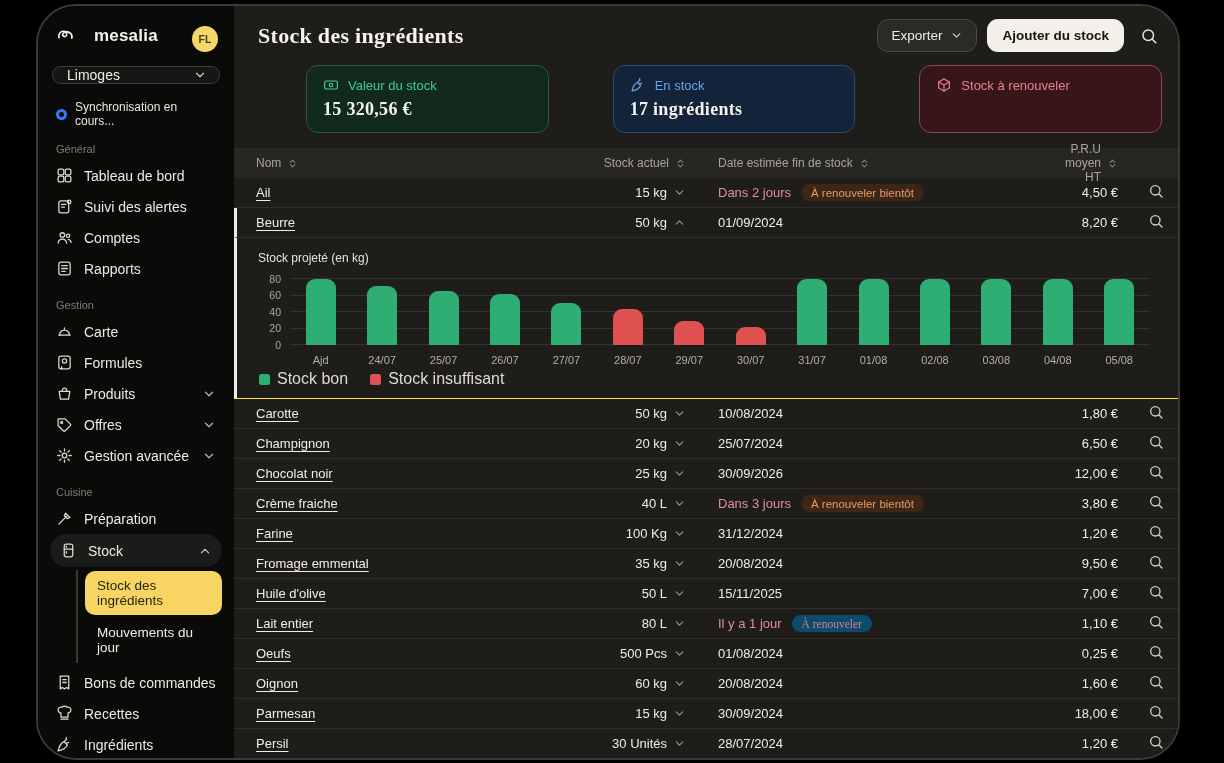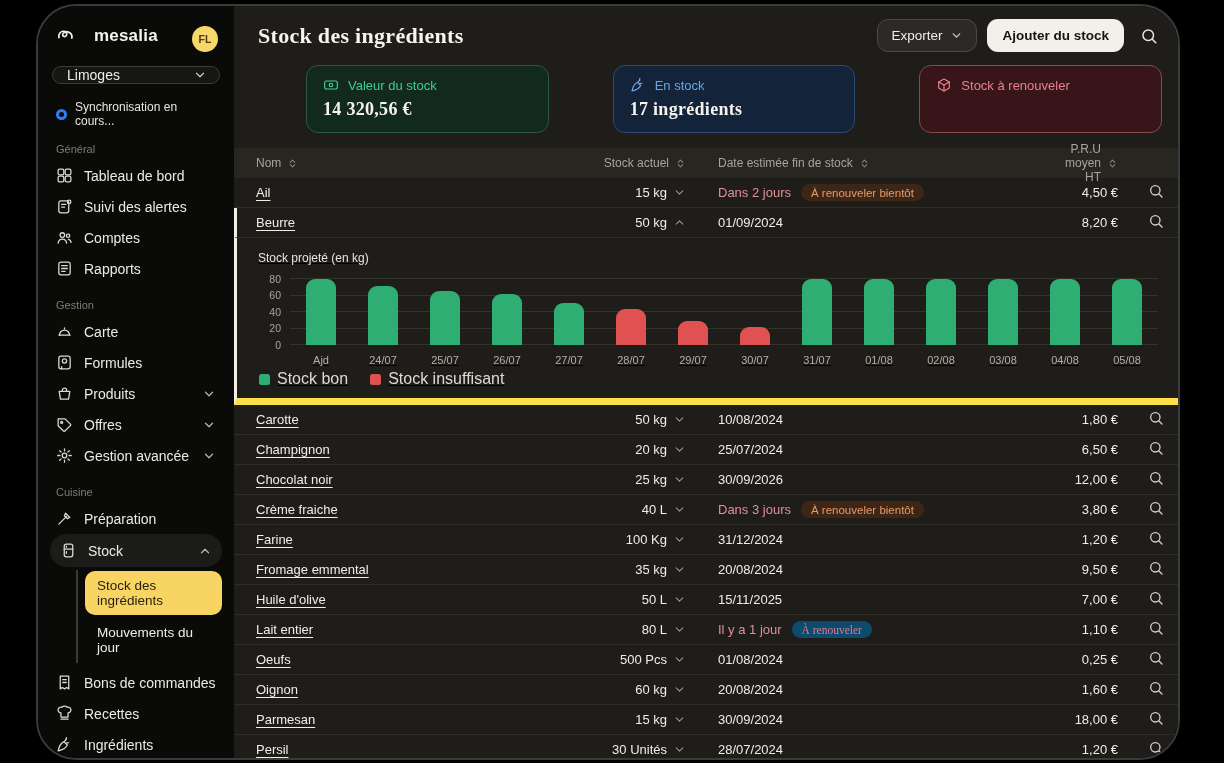--- a/index.html
+++ b/index.html
@@ -74,21 +74,21 @@
   .trow .chev { display:flex; color:#9a968e; }
   .date-text { color:#f0ede5; }
   .date-text.alert { color:#e18f9a; }
   .badge { padding:2.5px 10px; border-radius:999px; font-size:11.5px; white-space:nowrap; }
   .badge.warning { background:#3e2617; color:#e79a68; }
   .badge.danger  { background:#0c4a6e; color:#df7d8d;font-family:Liberation Serif, serif; }
   .c-action svg { color:#d4d1c9; }
   .trow.expanded, .chart-panel { border-left:3px solid #f2efe7; padding-left:19px; }
 
   
-  .chart-panel { padding-top:13px; padding-right:20px; padding-bottom:8px; border-bottom:7px solid #fde047;text-decoration:underline; }
+  .chart-panel { padding-top:13px; padding-right:28px; padding-bottom:8px; border-bottom:1px solid #fde047; }
   .chart-title { font-size:12px; color:#e6e3db; margin:0 0 14px 2px; }
   .plot { position:relative; margin-left:34px; height:66px; }
   .gridline { position:absolute; left:0; right:0; height:1px; background:#343329; }
   .ylabel { position:absolute; right:calc(100% + 9px); font-size:10.5px; color:#aaa69d; line-height:1; }
   .bars { position:absolute; left:0; right:0; top:0; bottom:0; display:flex; align-items:flex-end; }
   .slot { flex:1; display:flex; justify-content:center; align-items:flex-end; height:100%; }
   .bar { width:30px; border-radius:9px 9px 0 0; }
   .xlabels { display:flex; margin-left:34px; margin-top:9px; }
   .xslot { flex:1; text-align:center; font-size:11px; color:#b3afa6; }
   .legend { display:flex; gap:22px; margin:4px 0 2px 3px; align-items:center; font-size:16px; color:#dedbd3; }
@@ -320,21 +320,21 @@
         <div class="card green">
           <div class="card-label">
             <span class="icon">
                 <svg width="16" height="16" viewBox="0 0 24 24" fill="none" stroke="currentColor" stroke-width="1.8" stroke-linecap="round" stroke-linejoin="round">
                   <rect x="2.5" y="6" width="19" height="12" rx="2.5"></rect>
                   <circle cx="12" cy="12" r="2.6"></circle>
                 </svg>
               </span>
             <span>Valeur du stock</span>
           </div>
-          <div class="card-value">14 320,56 €</div>
+          <div class="card-value">15 320,56 €</div>
         </div>
         <div class="card blue">
           <div class="card-label">
             <span class="icon">
                 <svg width="16" height="16" viewBox="0 0 24 24" fill="none" stroke="currentColor" stroke-width="1.8" stroke-linecap="round" stroke-linejoin="round">
                   <path d="M3 21c1.3-6.2 4.2-11 8.2-13l4.8 4.8C14 17 9.2 19.8 3 21z"></path>
                   <path d="M12 7.5l2.8-2.8M14.5 10l3.3-.6M14 5l.8-2.8"></path>
                 </svg>
               </span>
             <span>En stock</span>

